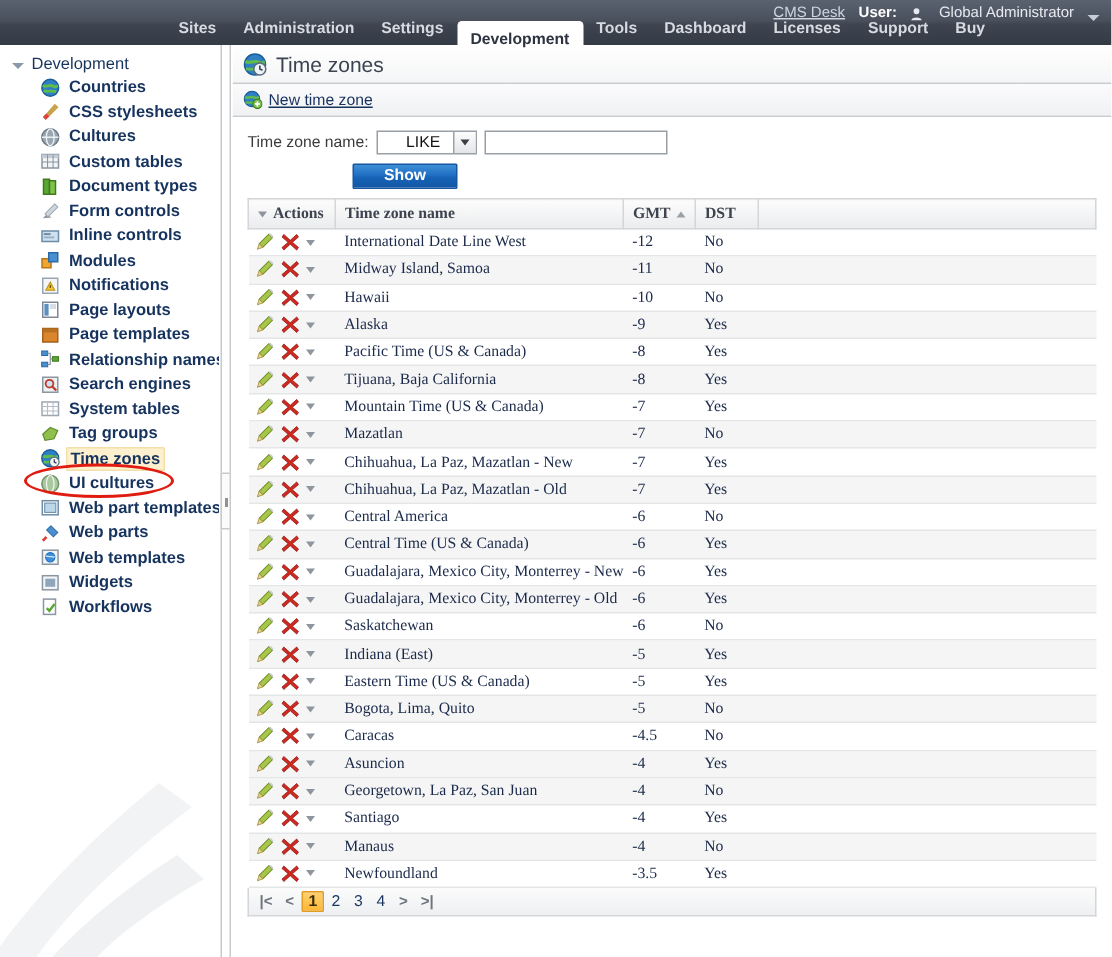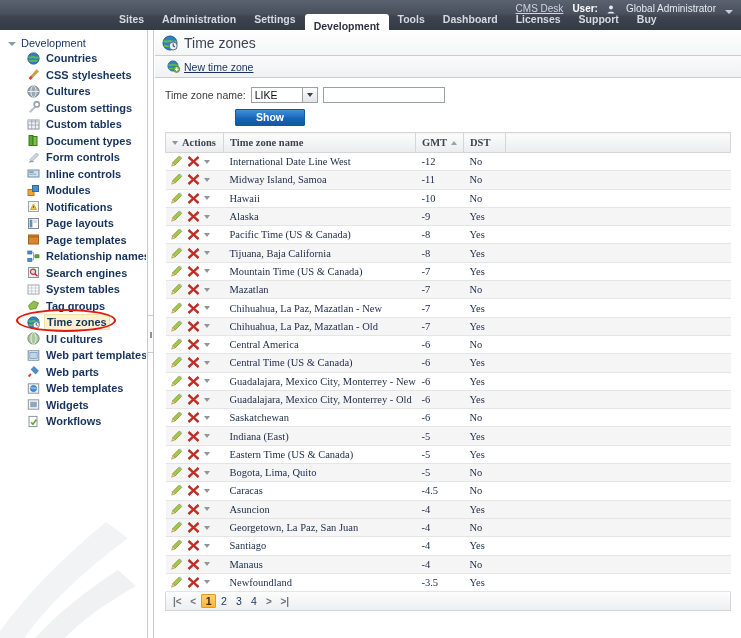--- a/index.html
+++ b/index.html
@@ -146,37 +146,37 @@
     display: flex; align-items: center; gap: 6px;
     height: 26px; padding-left: 7px;
     background: linear-gradient(to bottom, #ffffff 0%, #f4f5f6 100%);
     border-bottom: 1px solid #c9ccd0;
   }
   .page-header .ph-icon { width: 16px; height: 16px; position: relative; flex: 0 0 16px; }
   .page-title { font-size: 14px; color: #3c4350; font-weight: normal; }
 
   .action-bar {
     height: 22px; display: flex; align-items: center; gap: 4px;
-    padding-left: 12px;
+    padding-left: 7px;
     background: linear-gradient(to bottom, #fbfbfc 0%, #f0f1f3 100%);
     border-bottom: 1px solid #c9ccd0;
   }
   .action-bar .ab-icon { width: 13px; height: 13px; flex: 0 0 13px; position: relative; }
   .action-link { font-size: 10.5px; color: #16335e; text-decoration: underline; }
 
   .filter-area {
     padding: 9px 0 6px 10px;
     background: #ffffff;
   }
   .filter-row { display: flex; align-items: center; gap: 5px; }
   .filter-label { font-size: 10.5px; color: #3b3b3b; }
   .sel-wrap {
     position: relative; width: 67px; height: 16px;
     border: 1px solid #9aa0a6; background: #ffffff;
-    display: flex; align-items: center;
+    display: flex; align-items: center; padding-left: 16px;
   }
   .sel-wrap .sel-val { font-size: 10.5px; color: #111; padding-left: 3px; }
   .sel-wrap .sel-btn {
     position: absolute; right: 0; top: 0; bottom: 0; width: 15px;
     background: linear-gradient(to bottom, #fdfdfd 0%, #e3e5e8 100%);
     border-left: 1px solid #9aa0a6;
     display: flex; align-items: center; justify-content: center;
   }
   .sel-wrap .sel-btn::after {
     content: ""; border-left: 3px solid transparent; border-right: 3px solid transparent;
@@ -354,29 +354,20 @@
           <span class="ti-icon">
             <svg viewBox="0 0 13 13" width="13" height="13">
                 <circle cx="6.5" cy="6.5" r="5.6" fill="#9aa6b2" stroke="#6e7b88" stroke-width="1"></circle>
                 <ellipse cx="6.5" cy="6.5" rx="2.6" ry="5.6" fill="none" stroke="#eef1f4" stroke-width="0.9"></ellipse>
                 <line x1="1" y1="6.5" x2="12" y2="6.5" stroke="#eef1f4" stroke-width="0.9"></line>
               </svg>
           </span>
           <span class="lbl">Cultures</span>
         </div>
 
-        <div class="tree-item">
-          <span class="ti-icon">
-            <svg viewBox="0 0 13 13" width="13" height="13">
-                <path d="M2 10.5 L8 4.5 L9.5 6 L3.5 12 Z" fill="#b9c2cb"></path>
-                <circle cx="9.8" cy="3.4" r="2.6" fill="none" stroke="#9aa6b2" stroke-width="1.7"></circle>
-              </svg>
-          </span>
-          <span class="lbl">Custom settings</span>
-        </div>
 
         <div class="tree-item">
           <span class="ti-icon">
             <svg viewBox="0 0 13 13" width="13" height="13">
                 <rect x="1" y="2" width="11" height="9" fill="#f2f4f6" stroke="#8b96a1"></rect>
                 <rect x="1" y="2" width="11" height="2.4" fill="#c3ccd5"></rect>
                 <line x1="4.7" y1="2" x2="4.7" y2="11" stroke="#8b96a1" stroke-width="0.7"></line>
                 <line x1="8.4" y1="2" x2="8.4" y2="11" stroke="#8b96a1" stroke-width="0.7"></line>
                 <line x1="1" y1="7" x2="12" y2="7" stroke="#8b96a1" stroke-width="0.7"></line>
               </svg>

